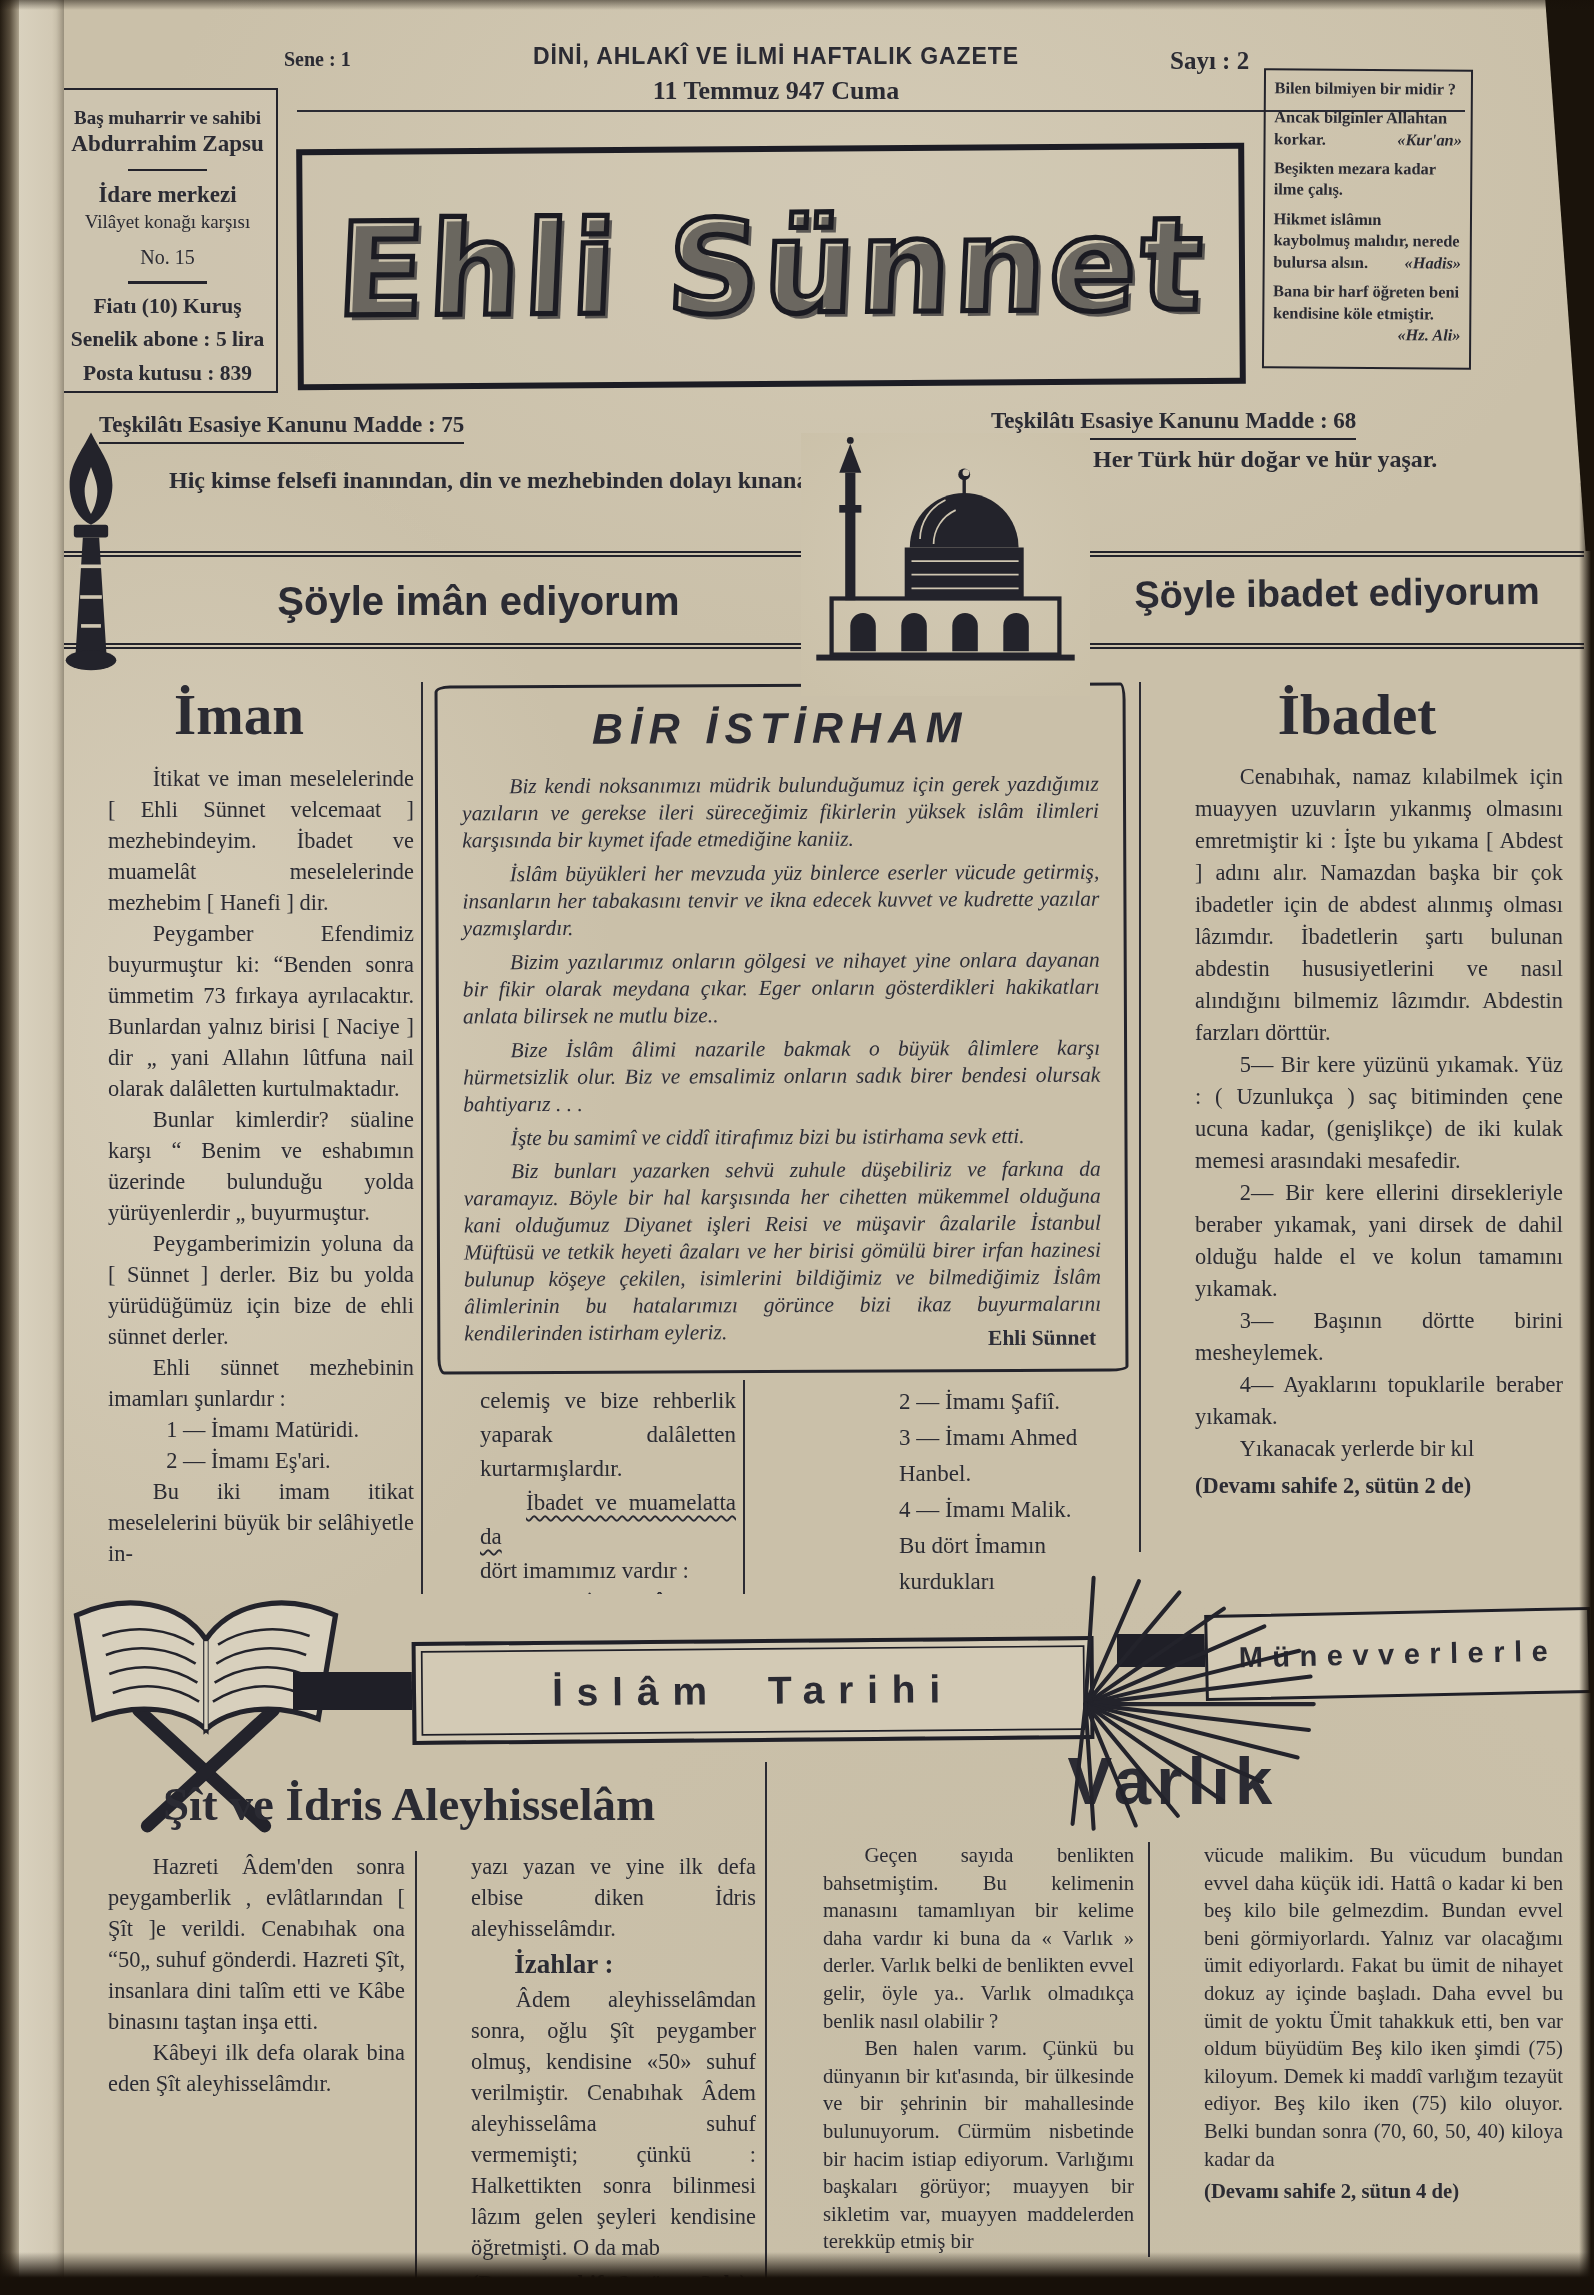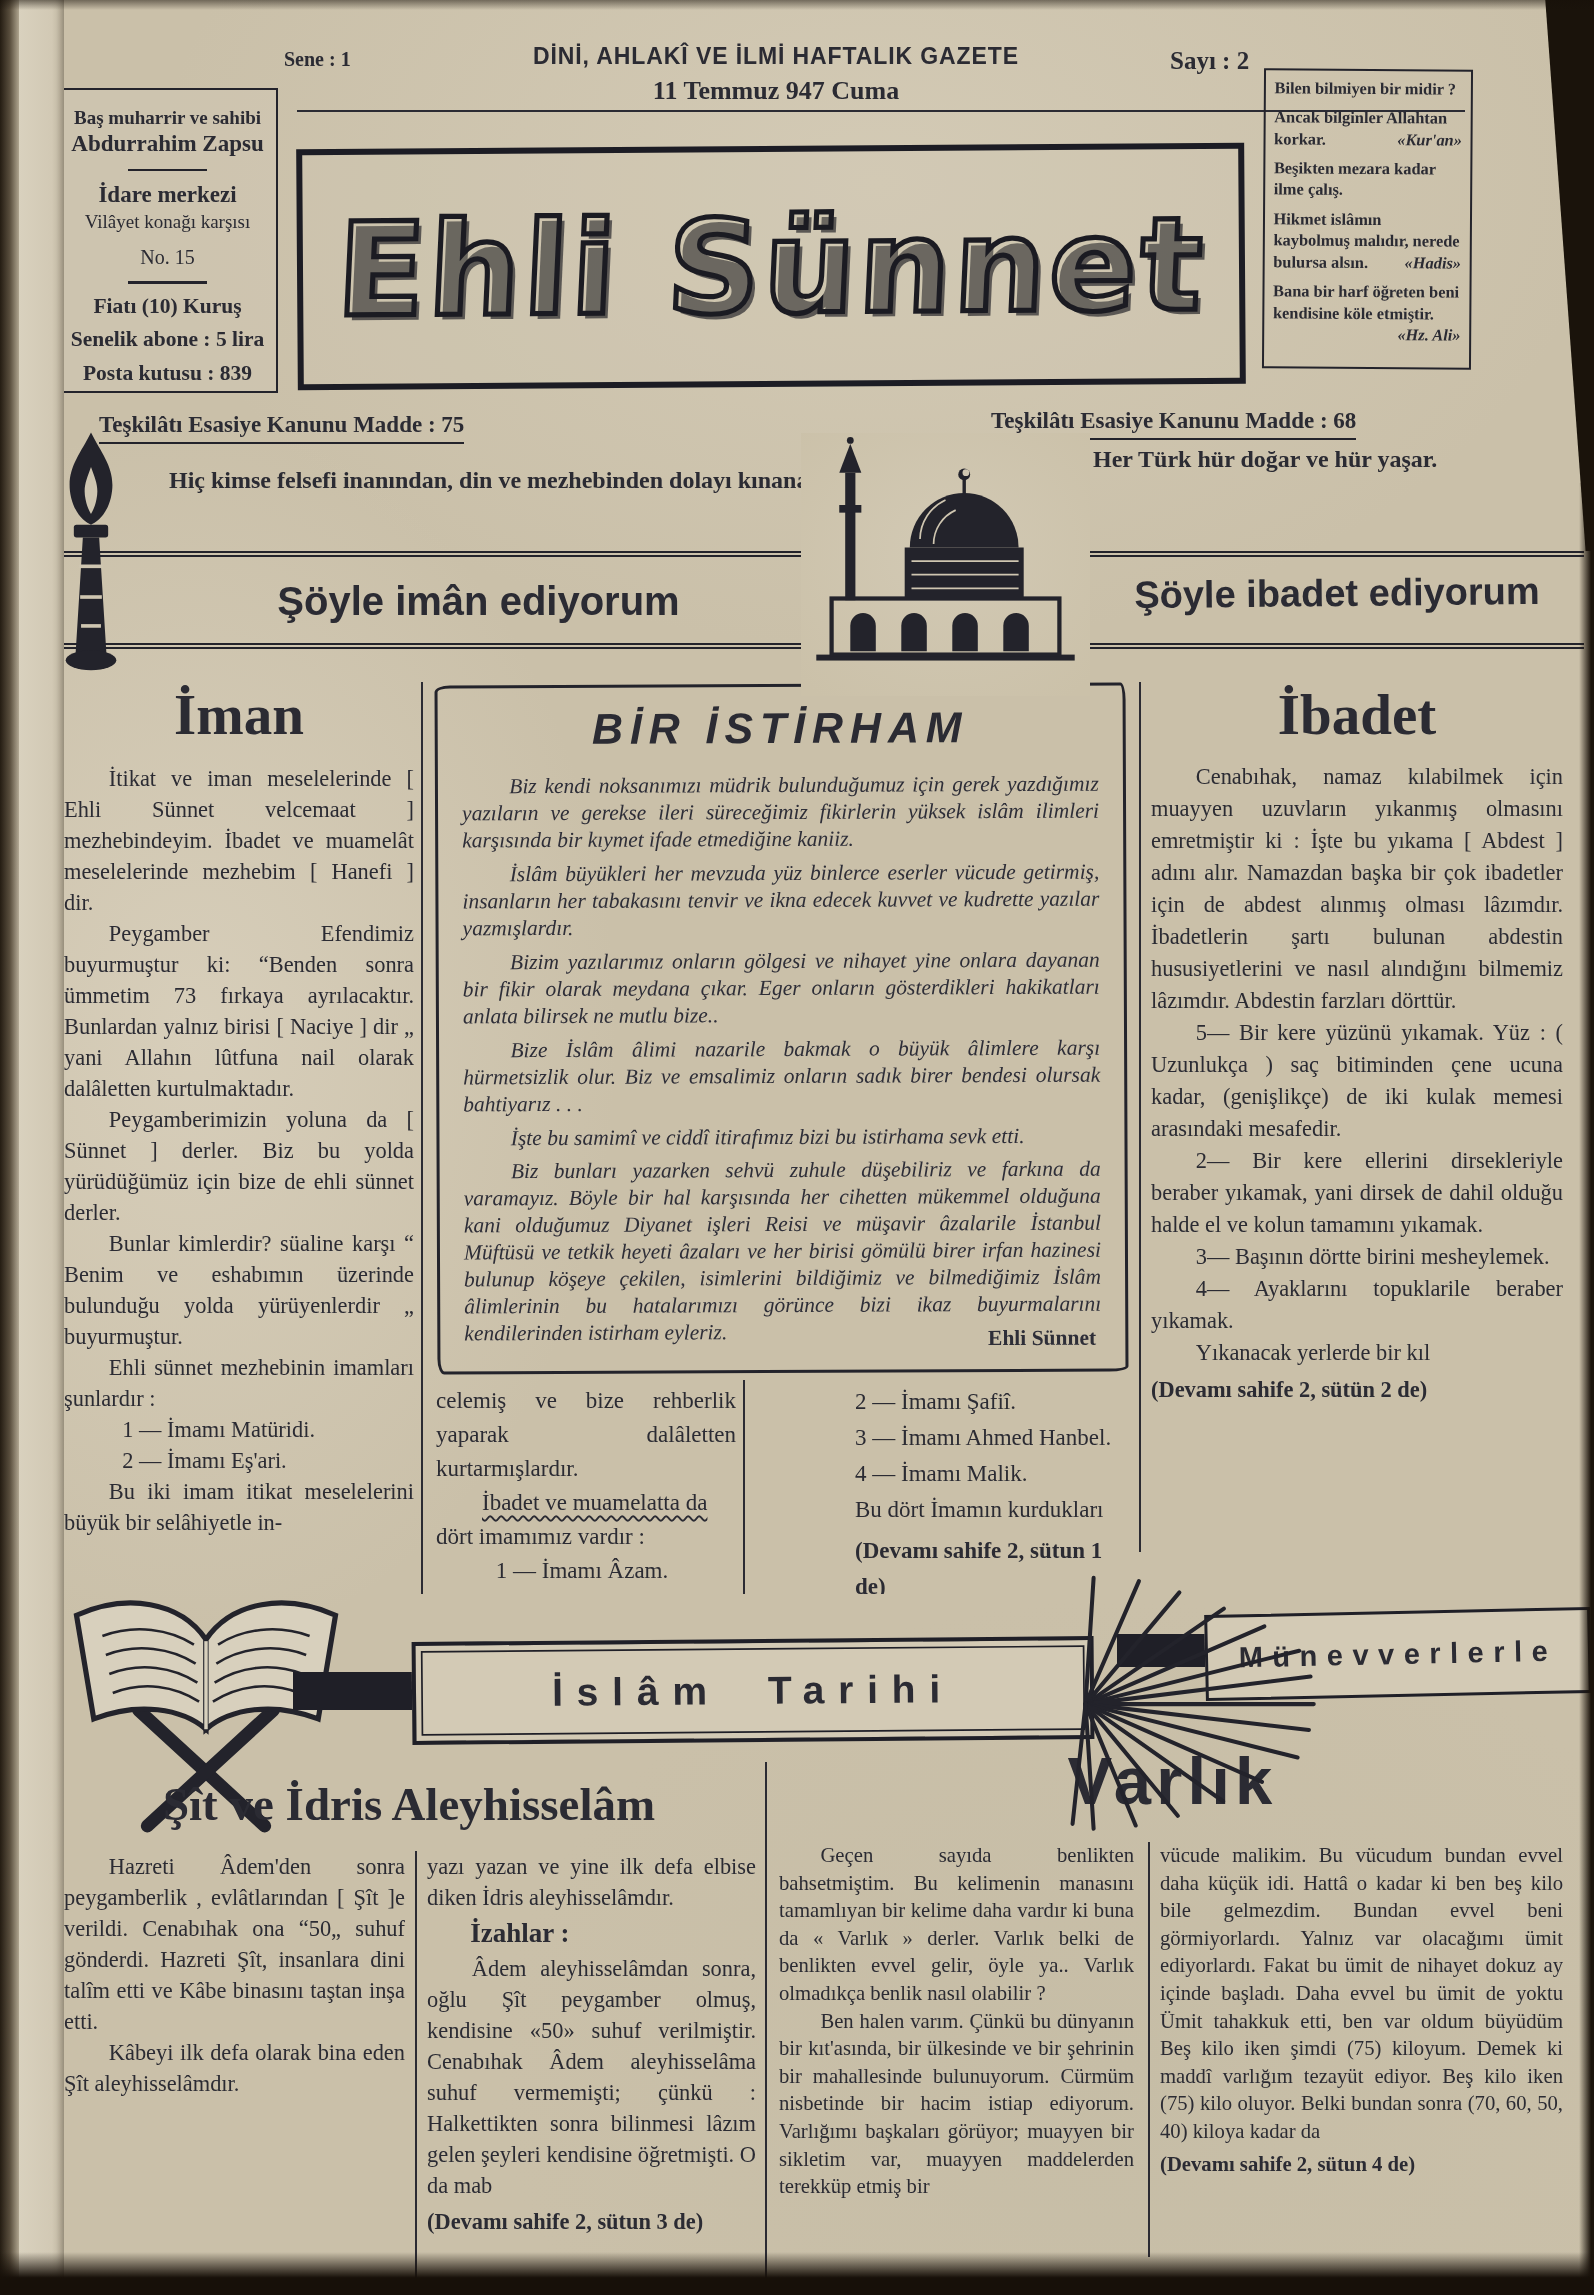--- a/index.html
+++ b/index.html
@@ -91,21 +91,21 @@
   .creed-right { left:1093px; top:572px; width:488px; text-align:center;
     font-family:"Liberation Sans",sans-serif; font-weight:bold; font-size:38px;
     transform:rotate(-0.6deg); }
   .mosque-wrap { left:801px; top:433px; width:289px; height:263px;
     background:radial-gradient(70% 70% at 50% 45%, #d2c9b4, #cbc1a9); z-index:2; }
   .torch-wrap { left:40px; top:429px; width:102px; height:271px; z-index:3; }
 
   
   .art-title { font-weight:bold; text-align:center; }
   .bodycol p { font-size:22.4px; line-height:31px; text-align:justify;
-    text-indent:2em; color:#2b2b33; }
+    text-indent:2em; color:#2b2b33;padding-left:44px; }
   .bodycol p.li { text-indent:2.6em; text-align:left; }
   .bodycol p.noind { text-indent:0; }
   .more { font-size:18px; font-weight:bold; text-align:left; text-indent:0 !important; margin-top:5.2px; }
 
   .col-iman { left:64px; top:682px; width:350px; height:912px; overflow:hidden; }
   .col-iman h2 { font-size:57px; margin-bottom:15.5px; }
 
   .istirham { left:436px; top:684px; width:691px; height:689px; overflow:hidden;
     border:3.4px solid #23232b;
     border-radius:15.5px 5.2px 19px 6.9px / 6.9px 17px 5.2px 15.5px;
@@ -256,22 +256,22 @@
       <line x1="130" y1="162" x2="256" y2="162"></line>
       <line x1="130" y1="178" x2="256" y2="178"></line>
     </g>
   </svg>
 </div>
 
 <div class="abs bodycol col-iman">
   <h2 class="art-title">İman</h2>
   <p>İtikat ve iman meselelerinde [ Ehli Sünnet velcemaat ] mezhebindeyim. İbadet ve muamelât meselelerinde mezhebim [ Hanefi ] dir.</p>
   <p>Peygamber Efendimiz buyurmuştur ki: “Benden sonra ümmetim 73 fırkaya ayrılacaktır. Bunlardan yalnız birisi [ Naciye ] dir „ yani Allahın lûtfuna nail olarak dalâletten kurtulmaktadır.</p>
+  <p>Bunlar kimlerdir?  süaline karşı “ Benim ve eshabımın üzerinde bulunduğu yolda yürüyenlerdir „ buyurmuştur.</p>
   <p>Peygamberimizin yoluna da [ Sünnet ] derler. Biz bu yolda yürüdüğümüz için bize de ehli sünnet derler.</p>
-  <p>Bunlar kimlerdir?  süaline karşı “ Benim ve eshabımın üzerinde bulunduğu yolda yürüyenlerdir „ buyurmuştur.</p>
   <p>Ehli sünnet mezhebinin imamları şunlardır :</p>
   <p class="li">1 — İmamı Matüridi.</p>
   <p class="li">2 — İmamı Eş'ari.</p>
   <p>Bu iki imam itikat meselelerini büyük bir selâhiyetle in-</p>
 </div>
 
 <div class="abs rule" style="left:421px; top:682px; width:1.7px; height:912px;"></div>
 
 <div class="abs istirham">
   <h2 class="art-title">BİR İSTİRHAM</h2>

